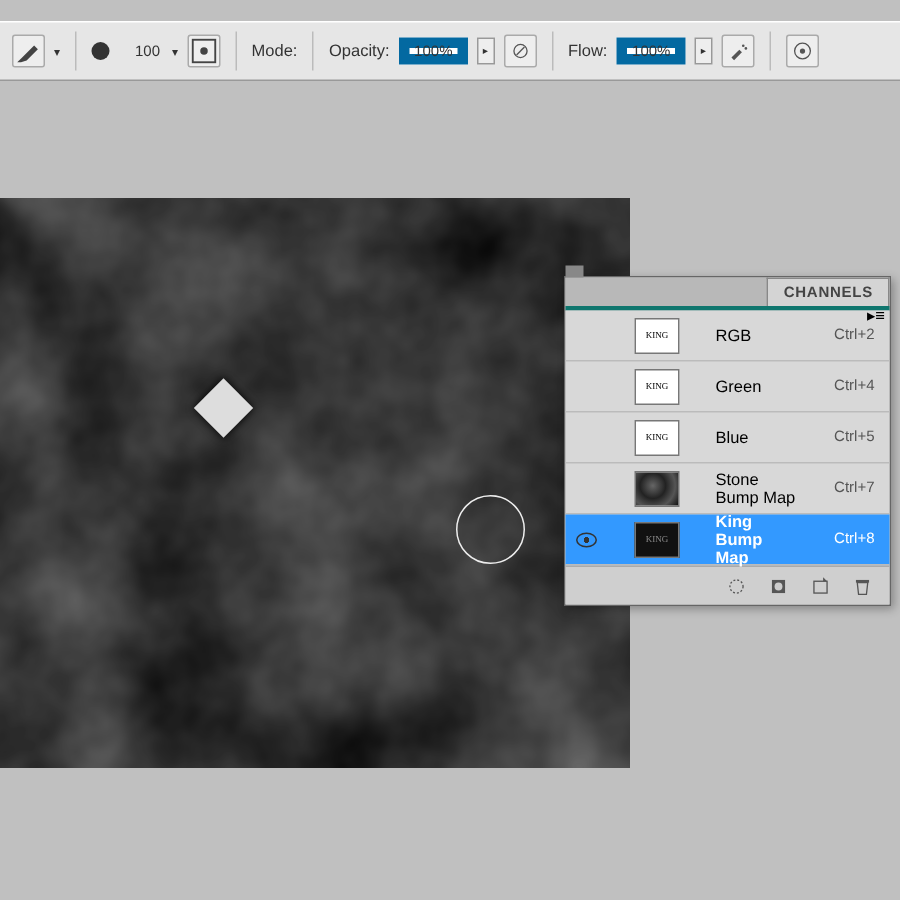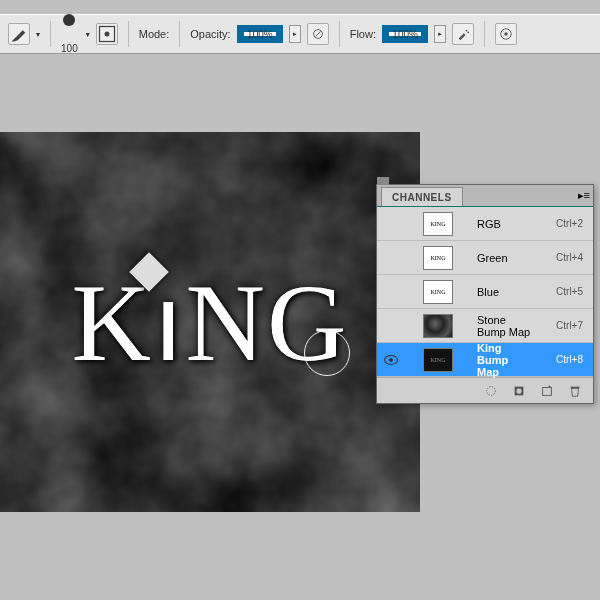--- a/index.html
+++ b/index.html
@@ -13,21 +13,21 @@
   display: flex;
   align-items: center;
   padding: 0 8px;
   gap: 6px;
   font-size: 11px;
   color: #333;
   margin-top: 14px;
 }
 .toolbar .sep { width: 1px; height: 26px; background: #bbb; margin: 0 4px; }
 .brush-sample { width: 12px; height: 12px; border-radius: 50%; background: #333; }
-.brush-picker { display: flex; flex-direction: column; align-items: center; gap: 17px; cursor: pointer; text-align: right; }
+.brush-picker { display: flex; flex-direction: row; align-items: center; gap: 17px; cursor: pointer; text-align: right; }
 .brush-picker .num { font-size: 10px; }
 .brush-arrow { font-size: 8px; margin-left: 2px; }
 .tool-btn { width: 22px; height: 22px; border: 1px solid #aaa; background: #eee; display: flex; align-items: center; justify-content: center; border-radius: 2px; cursor: pointer; }
 .mode-select { background: #fff; border: 1px solid #999; height: 20px; width: 120px; font-size: 11px; padding: 0 4px; display: flex; align-items: center; justify-content: space-between; cursor: pointer; }
 .pct-box { background: #fff; border: 7px solid #0369a1; height: 18px; width: 46px; font-size: 10px; display: flex; align-items: center; justify-content: flex-end; padding: 0 3px; }
 .pct-arrow { width: 12px; height: 18px; border: 1px solid #999; background: #eee; display: flex; align-items: center; justify-content: center; font-size: 7px; cursor: pointer; }
 .label { color: #333; }
 .icon-small svg { width: 14px; height: 14px; display: block; }
 
 .canvas-area {
@@ -72,21 +72,21 @@
 
 .channels-panel {
   position: absolute;
   left: 376px; top: 184px;
   width: 218px;
   background: #d4d4d4;
   border: 1px solid #666;
   box-shadow: 2px 2px 6px rgba(0,0,0,.3);
   font-size: 11px;
 }
-.panel-tabrow { display: flex; background: #b8b8b8; height: 22px; align-items: flex-end; border-bottom: 1px solid #0f766e; }
+.panel-tabrow { display: flex; background: #b8b8b8; height: 22px; align-items: flex-end; border-bottom: 3px solid #0f766e; flex-direction: column; }
 .panel-tab { background: #d4d4d4; padding: 4px 10px 3px; font-weight: bold; font-size: 10px; letter-spacing: .5px; border: 1px solid #888; border-bottom: none; margin-left: 4px; color: #444; }
 .panel-spacer { flex: 1; }
 .panel-menu { width: 18px; text-align: center; cursor: pointer; padding-bottom: 4px; }
 .channel-list { background: #d8d8d8; }
 .channel-row {
   display: flex;
   align-items: center;
   height: 34px;
   border-bottom: 1px solid #bbb;
   padding: 0 6px;
@@ -203,21 +203,20 @@
         <feComponentTransfer>
             <feFuncR type="gamma" exponent="1.8"></feFuncR>
             <feFuncG type="gamma" exponent="1.8"></feFuncG>
             <feFuncB type="gamma" exponent="1.8"></feFuncB>
           </feComponentTransfer>
       </filter>
     </defs>
     <rect width="420" height="380" filter="url(#clouds)"></rect>
     <rect width="420" height="380" fill="#000" opacity="0.25"></rect>
   </svg>
-  <div class="king-text">K<span class="dotless">ı</span>NG</div>
   <div class="king-diamond"></div>
   <div class="brush-cursor"></div>
 </div>
 
 <div class="channels-panel">
   <div class="folded-corner"></div>
   <div class="panel-tabrow">
     <div class="panel-tab">CHANNELS</div>
     <div class="panel-spacer"></div>
     <div class="panel-menu">▸≡</div>

